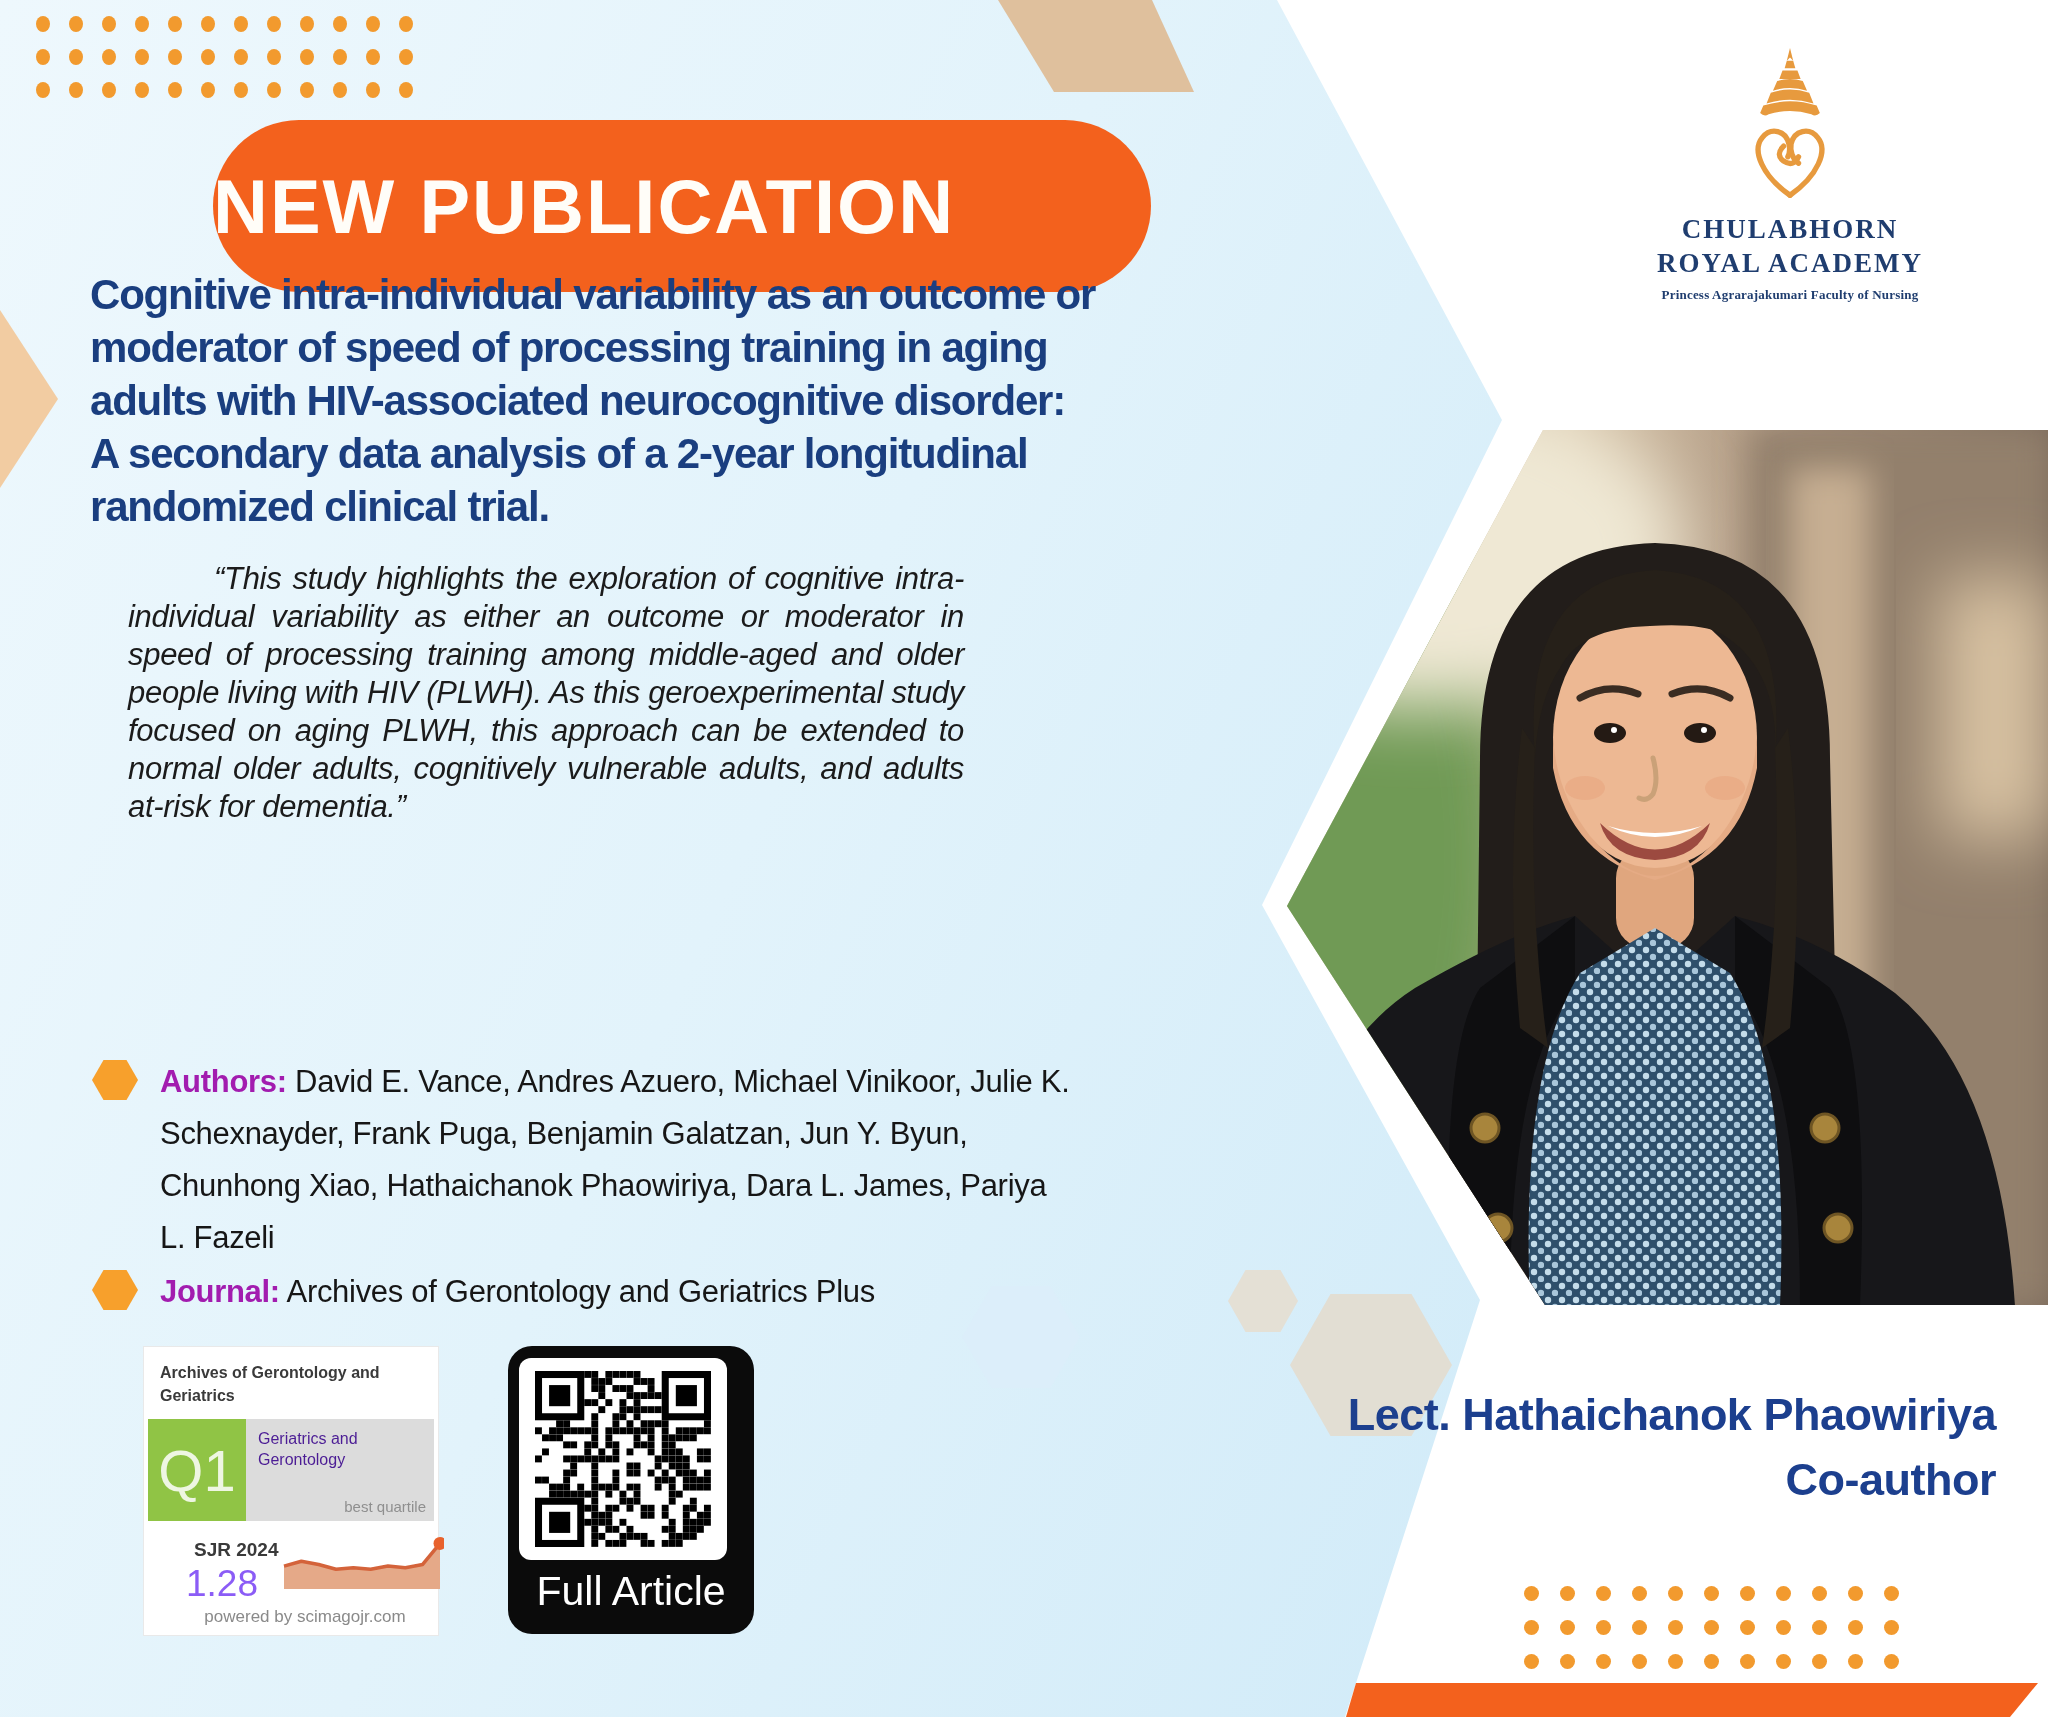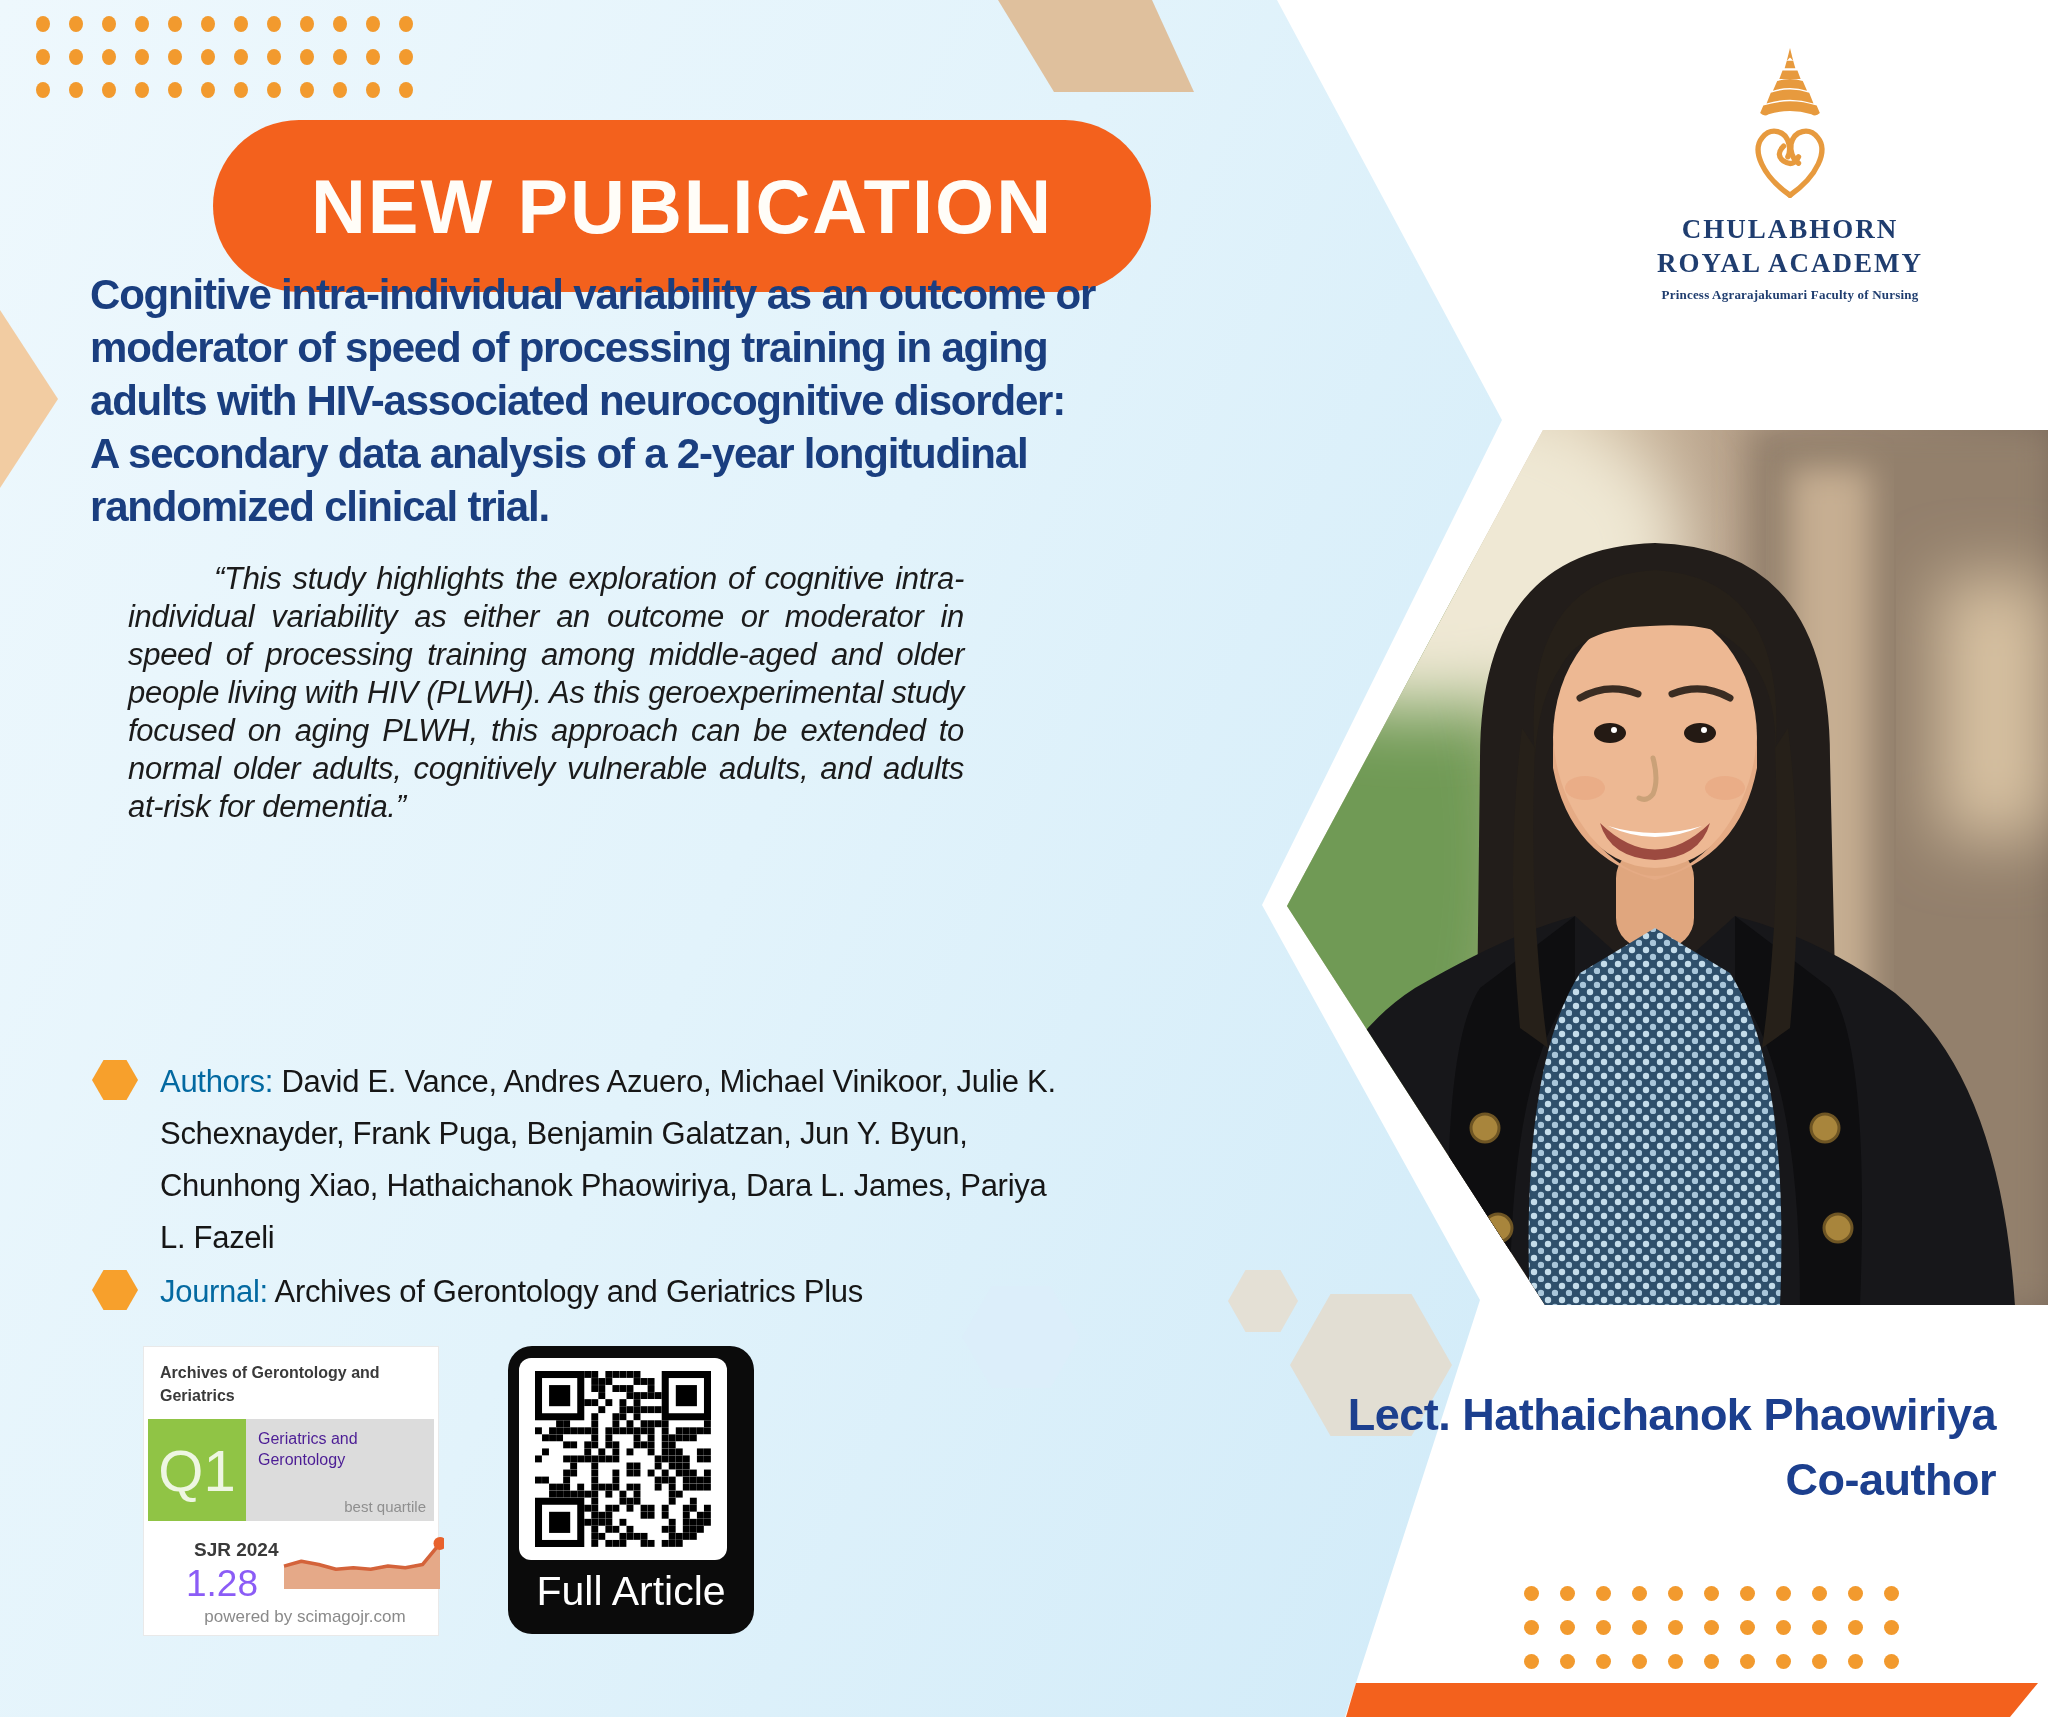--- a/index.html
+++ b/index.html
@@ -16,41 +16,41 @@
   .tan-para{left:996px;top:0;width:200px;height:92px;background:#dfc09d;
     clip-path:polygon(2px 0,156px 0,198px 100%,58px 100%);}
   .hex{clip-path:polygon(25% 0,75% 0,100% 50%,75% 100%,25% 100%,0 50%);}
   .hex-pale{left:962px;top:1286px;width:118px;height:102px;background:#dceefa;}
   .hex-sm{left:1228px;top:1270px;width:70px;height:62px;background:#e4e0d5;}
   .hex-lg{left:1290px;top:1294px;width:162px;height:142px;background:#e2ded3;}
   
   .dots span{position:absolute;border-radius:50%;background:#f29a2e;}
   
   .banner{left:213px;top:120px;width:938px;height:172px;background:#f3611d;border-radius:88px;
-    display:flex;align-items:center;justify-content:center;}
+    display:flex;align-items:center;justify-content:flex-start;}
   .banner span{color:#fffdf8;font-size:76px;font-weight:bold;letter-spacing:2px;}
   
   .logo{left:1620px;top:48px;width:340px;text-align:center;color:#1f3d6f;
     font-family:"Liberation Serif",serif;}
   .logo .crest{display:block;margin:0 auto;}
   .logo .l1{font-size:27px;font-weight:bold;letter-spacing:2px;margin-top:6px;}
   .logo .l2{font-size:27px;font-weight:bold;letter-spacing:2px;margin-top:3px;}
   .logo .sub{font-size:13px;font-weight:bold;margin-top:8px;letter-spacing:.2px;}
   
   .title{left:90px;top:268px;width:1010px;font-size:42px;line-height:53px;font-weight:600;
     color:#1a3e7f;letter-spacing:-1.2px;}
   .quote{left:128px;top:560px;width:836px;font-size:31px;line-height:38px;color:#1b1b1b;
     font-style:italic;text-align:justify;text-indent:86px;letter-spacing:-.3px;}
   .bullet-row{display:flex;align-items:flex-start;}
   .hexbullet{flex:0 0 auto;width:46px;height:40px;background:#f7a02c;margin-top:4px;
     clip-path:polygon(25% 0,75% 0,100% 50%,75% 100%,25% 100%,0 50%);}
   .row-authors{left:92px;top:1056px;width:980px;}
   .row-journal{left:92px;top:1266px;width:980px;}
   .bullet-row .txt{margin-left:22px;font-size:31px;line-height:52px;color:#161616;letter-spacing:-.3px;}
-  .lbl{color:#0369a1;font-weight:normal;}
+  .lbl{color:#a21caf;font-weight:bold;}
   
   .sjr{left:143px;top:1346px;width:296px;height:290px;background:#ffffff;border:1px solid #e9e9e9;
     box-sizing:border-box;}
   .sjr .jt{position:absolute;left:16px;top:14px;width:250px;font-size:16px;font-weight:bold;
     color:#3a3a3a;line-height:23px;}
   .sjr .q1{position:absolute;left:4px;top:72px;width:98px;height:102px;background:#90c445;
     color:#eef6e2;font-size:58px;display:flex;align-items:center;justify-content:center;font-weight:300;}
   .sjr .cat{position:absolute;left:102px;top:72px;right:4px;height:102px;background:#dcdcdc;}
   .sjr .cat .c1{position:absolute;left:12px;top:9px;font-size:16px;color:#4c1d95;line-height:21px;}
   .sjr .cat .c2{position:absolute;right:8px;bottom:6px;font-size:15px;color:#8f8f8f;}

